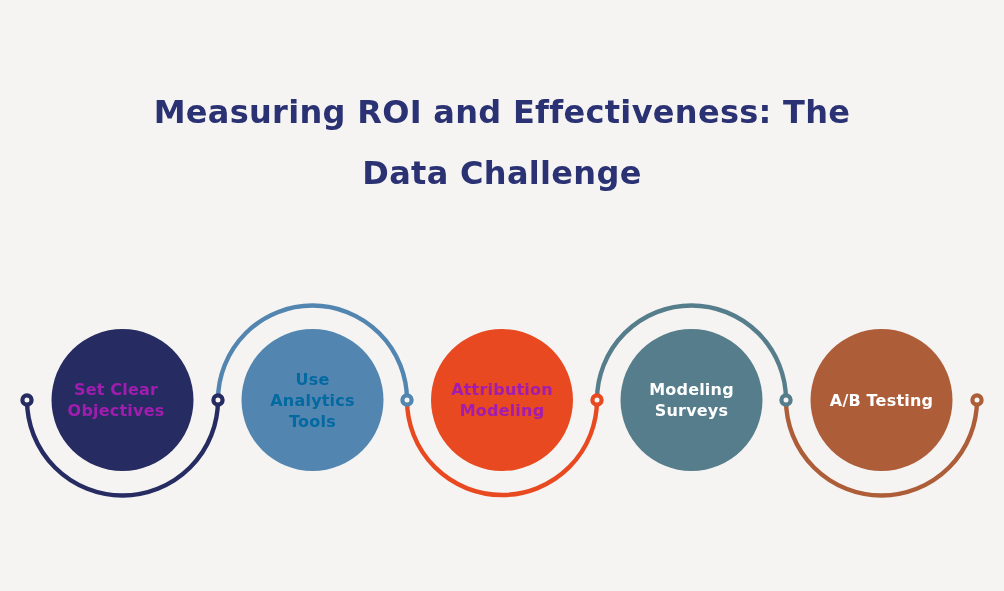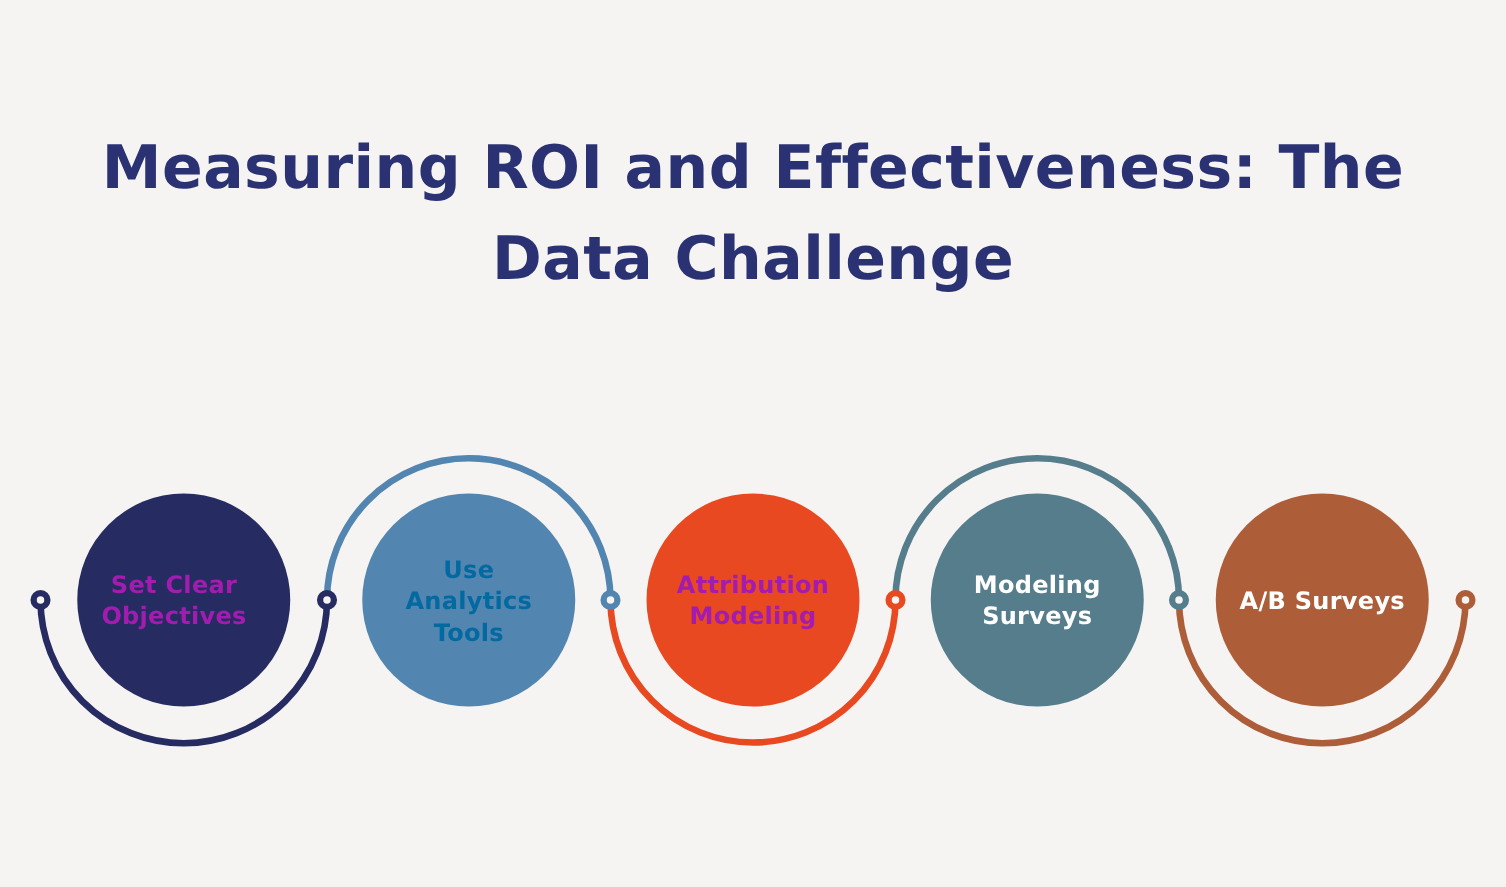--- a/index.html
+++ b/index.html
@@ -9,21 +9,21 @@
     overflow: hidden;
   }
   .canvas {
     position: relative;
     width: 1004px; height: 591px;
   }
   .title {
     position: absolute;
     top: 82px; left: 0; right: 0;
     text-align: center;
-    font-size: 40px;
+    font-size: 32px;
     font-weight: bold;
     line-height: 61px;
     letter-spacing: 0.3px;
     white-space: pre-line;
   }
   .diagram {
     position: absolute;
     top: 0; left: 0;
     width: 1004px; height: 591px;
     display: block;
@@ -87,16 +87,16 @@
   <div class="labels">
     <div class="step-label" style="left: 41px; color: #a21caf;">Set Clear
 Objectives</div>
     <div class="step-label" style="left: 237.5px; color: #0369a1;">Use
 Analytics
 Tools</div>
     <div class="step-label" style="left: 427px; color: #a21caf;">Attribution
 Modeling</div>
     <div class="step-label" style="left: 616.5px; color: rgb(255, 255, 255);">Modeling
 Surveys</div>
-    <div class="step-label" style="left: 806.5px; color: rgb(255, 255, 255);">A/B Surveys</div>
+    <div class="step-label" style="left: 806.5px; color: rgb(255, 255, 255);">A/B Testing</div>
   </div>
 
 </div>
 
 </body></html>

